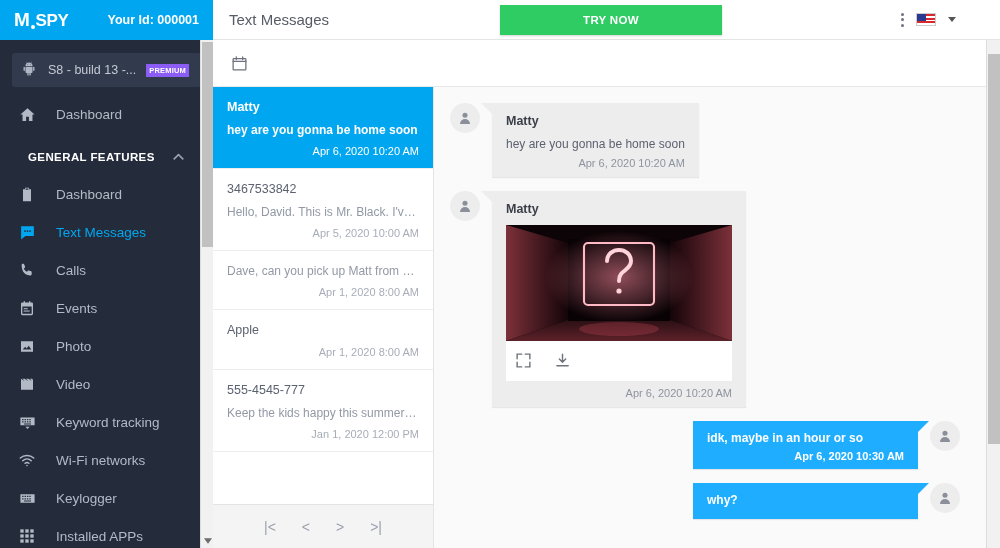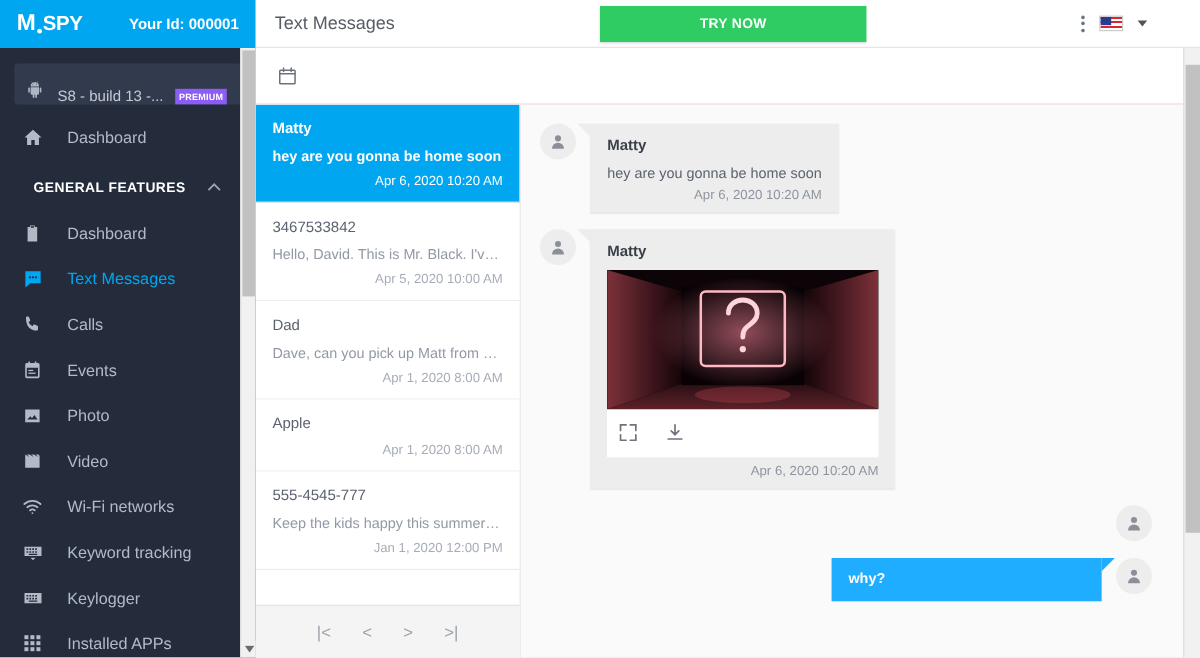--- a/index.html
+++ b/index.html
@@ -39,21 +39,21 @@
   }
   .your-id {
     margin-left: auto; color: #ffffff;
     font-size: 12.5px; font-weight: bold;
   }
   .device-row {
     margin: 13px 12px 8px 12px;
     background: #323b4d;
     border-radius: 3px;
     height: 34px;
-    display: flex; align-items: flex-end;
+    display: flex; align-items: center;
     padding: 0 10px; gap: 12px;
     cursor: pointer;
   }
   .device-name {
     color: #c5cad4; font-size: 12.5px;
     white-space: nowrap; overflow: hidden;
   }
   .premium-badge {
     background: #8b5cf6; color: #fff;
     font-size: 7.5px; font-weight: bold;
@@ -341,37 +341,37 @@
       <span class="nico">
         <svg width="16" height="17" viewBox="0 0 24 24" fill="#b3bac6">
           <path d="M3 6h18v14H3V6zm0-2.5 4 2.5H3V3.5zm5.5 0L12.5 6H8l-3-2.5h3.5zm5.5 0L18 6h-4.5l-3-2.5H14zm5.5 0L21 5v1h-2l-3-2.5h3.5z"></path>
         </svg>
       </span>
       <span>Video</span>
     </div>
 
     <div class="nav-item">
       <span class="nico">
+        <svg width="17" height="17" viewBox="0 0 24 24" fill="#b3bac6">
+          <path d="M2 5h20v11H2V5zm2.4 2v1.8h2V7h-2zm3.4 0v1.8h2V7h-2zm3.4 0v1.8h2V7h-2zm3.4 0v1.8h2V7h-2zm-10.2 3.3v1.8h2v-1.8h-2zm3.4 0v1.8h2v-1.8h-2zm3.4 0v1.8h2v-1.8h-2zm3.4 0v1.8h2v-1.8h-2zM7 13.4v1.4h10v-1.4H7zM9 18h6l-3 3-3-3z"></path>
+        </svg>
+      </span>
+      <span>Keyword tracking</span>
+    </div>
+
+    <div class="nav-item">
+      <span class="nico">
         <svg width="18" height="17" viewBox="0 0 24 24" fill="none" stroke="#b3bac6" stroke-width="2.1" stroke-linecap="round">
           <path d="M2.5 8.5a14 14 0 0 1 19 0"></path>
           <path d="M6 12.3a9 9 0 0 1 12 0"></path>
           <path d="M9.3 15.9a4.3 4.3 0 0 1 5.4 0"></path>
           <circle cx="12" cy="19.2" r="1.1" fill="#b3bac6" stroke="none"></circle>
         </svg>
       </span>
       <span>Wi-Fi networks</span>
-    </div>
-
-    <div class="nav-item">
-      <span class="nico">
-        <svg width="17" height="17" viewBox="0 0 24 24" fill="#b3bac6">
-          <path d="M2 5h20v11H2V5zm2.4 2v1.8h2V7h-2zm3.4 0v1.8h2V7h-2zm3.4 0v1.8h2V7h-2zm3.4 0v1.8h2V7h-2zm-10.2 3.3v1.8h2v-1.8h-2zm3.4 0v1.8h2v-1.8h-2zm3.4 0v1.8h2v-1.8h-2zm3.4 0v1.8h2v-1.8h-2zM7 13.4v1.4h10v-1.4H7zM9 18h6l-3 3-3-3z"></path>
-        </svg>
-      </span>
-      <span>Keyword tracking</span>
     </div>
 
     <div class="nav-item">
       <span class="nico">
         <svg width="17" height="17" viewBox="0 0 24 24" fill="#b3bac6">
           <path d="M2 6h20v12H2V6zm2.4 2.2V10h2V8.2h-2zm3.4 0V10h2V8.2h-2zm3.4 0V10h2V8.2h-2zm3.4 0V10h2V8.2h-2zm-10.2 3.4v1.8h2v-1.8h-2zm3.4 0v1.8h2v-1.8h-2zm3.4 0v1.8h2v-1.8h-2zm3.4 0v1.8h2v-1.8h-2zM7 14.8v1.4h10v-1.4H7z"></path>
         </svg>
       </span>
       <span>Keylogger</span>
     </div>
@@ -444,21 +444,20 @@
               <div class="mi-date">Apr 6, 2020 10:20 AM</div>
             </div>
 
             <div class="msg-item">
               <div class="mi-name">3467533842</div>
               <div class="mi-prev">Hello, David. This is Mr. Black. I've noti...</div>
               <div class="mi-date">Apr 5, 2020 10:00 AM</div>
             </div>
 
             <div class="msg-item">
-              <div class="mi-name">Dad</div>
               <div class="mi-prev">Dave, can you pick up Matt from schoo...</div>
               <div class="mi-date">Apr 1, 2020 8:00 AM</div>
             </div>
 
             <div class="msg-item">
               <div class="mi-name">Apple</div>
               <div class="mi-date">Apr 1, 2020 8:00 AM</div>
             </div>
 
             <div class="msg-item">
@@ -547,20 +546,24 @@
                       <path d="M12 3v11M7.5 10 12 14.5 16.5 10M4 19.5h16"></path>
                     </svg>
                   </span>
                 </div>
               </div>
               <div class="b-date">Apr 6, 2020 10:20 AM</div>
             </div>
           </div>
 
           <div class="chat-row out">
+            <div class="bubble out">
+              <div class="b-text">idk, maybe in an hour or so</div>
+              <div class="b-date">Apr 6, 2020 10:30 AM</div>
+            </div>
             <span class="avatar">
               <svg width="16" height="16" viewBox="0 0 24 24" fill="#8a8f99">
                 <circle cx="12" cy="8" r="3.8"></circle>
                   <path d="M4.5 21a7.5 7.5 0 0 1 15 0z"></path>
               </svg>
             </span>
           </div>
 
           <div class="chat-row out">
             <div class="bubble out">

